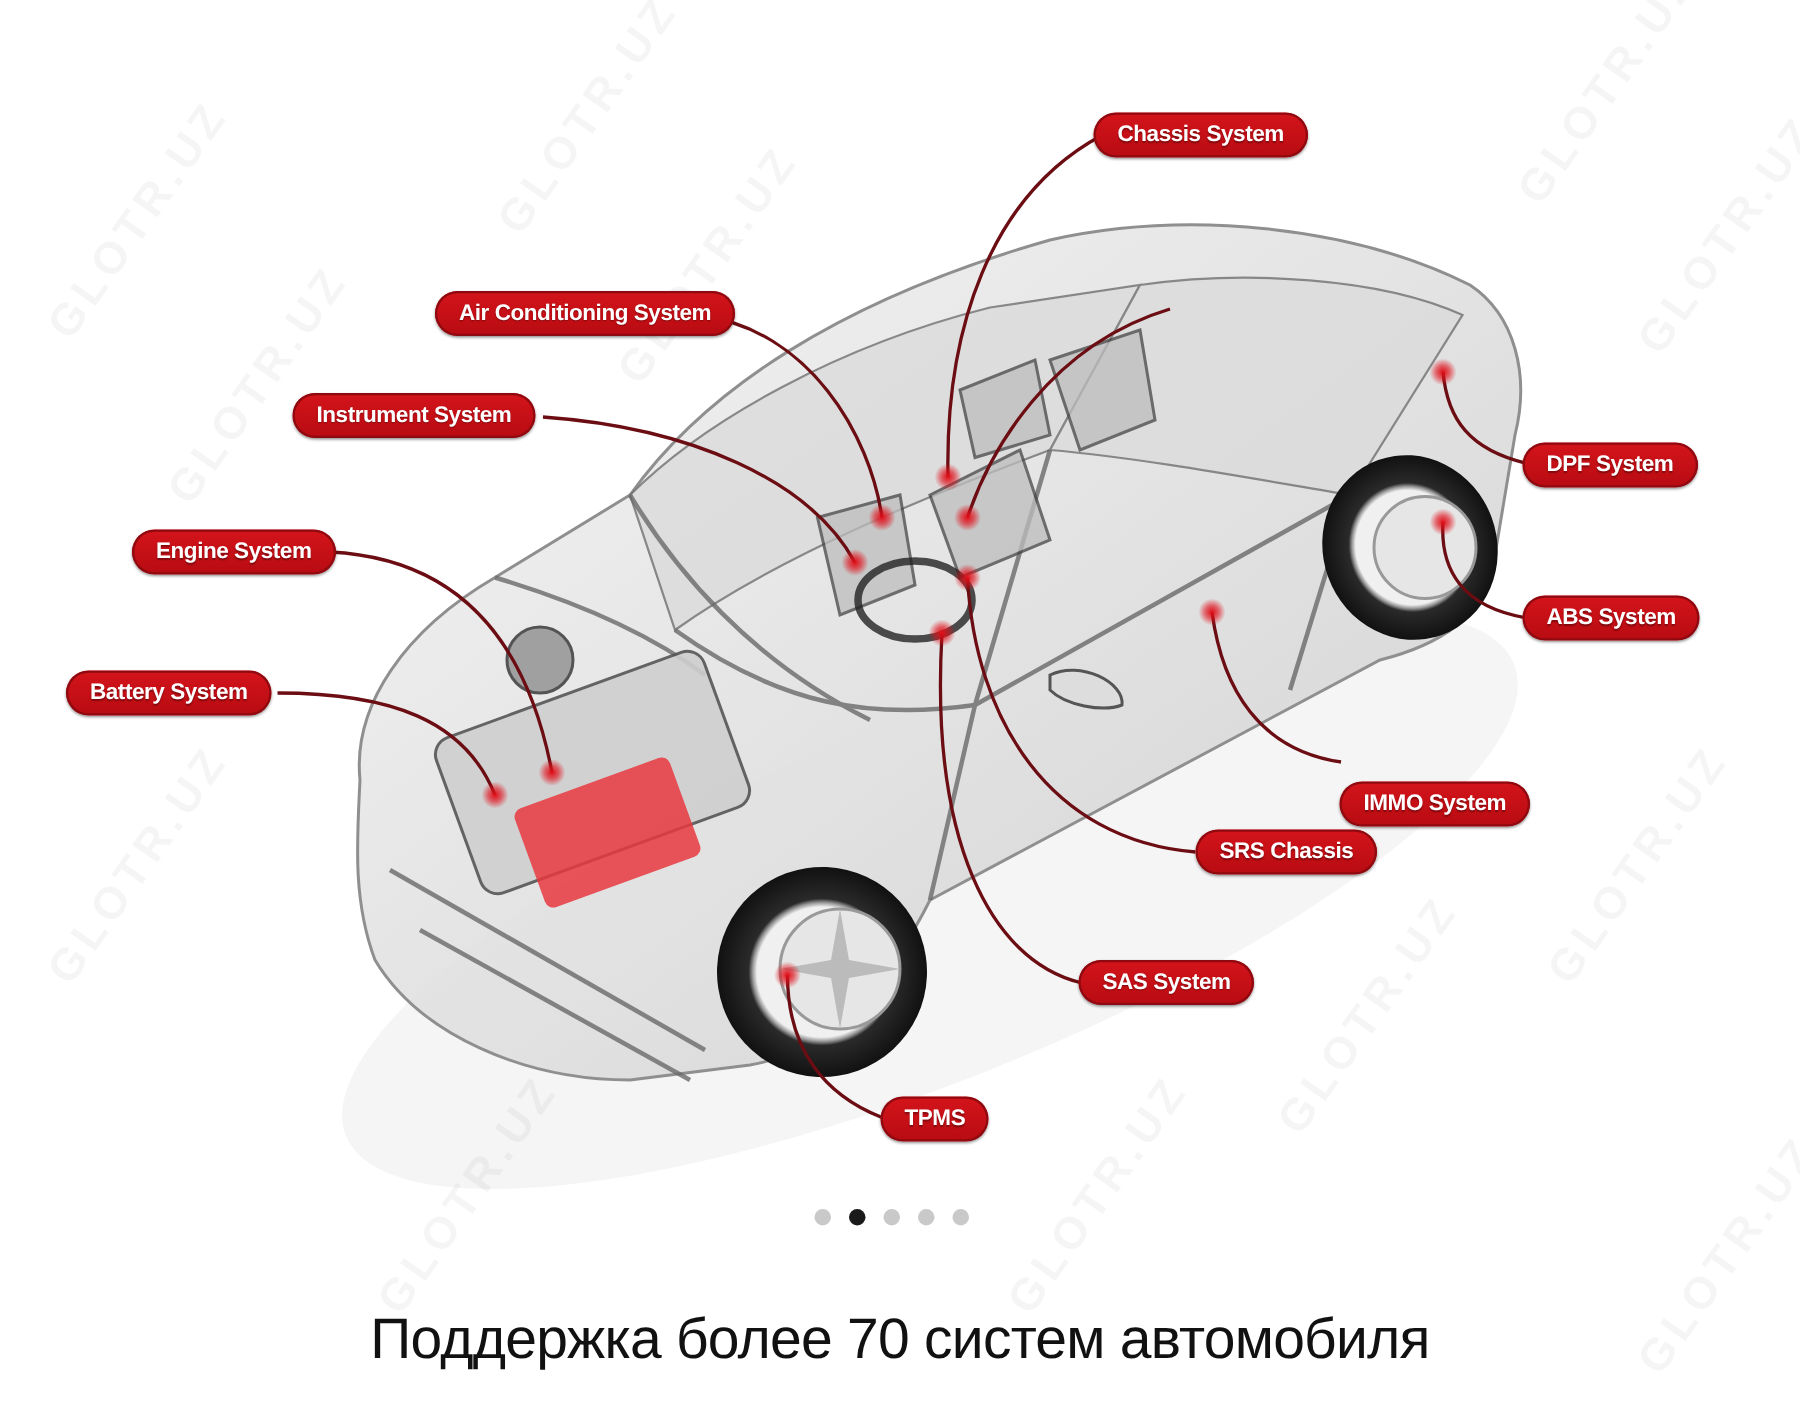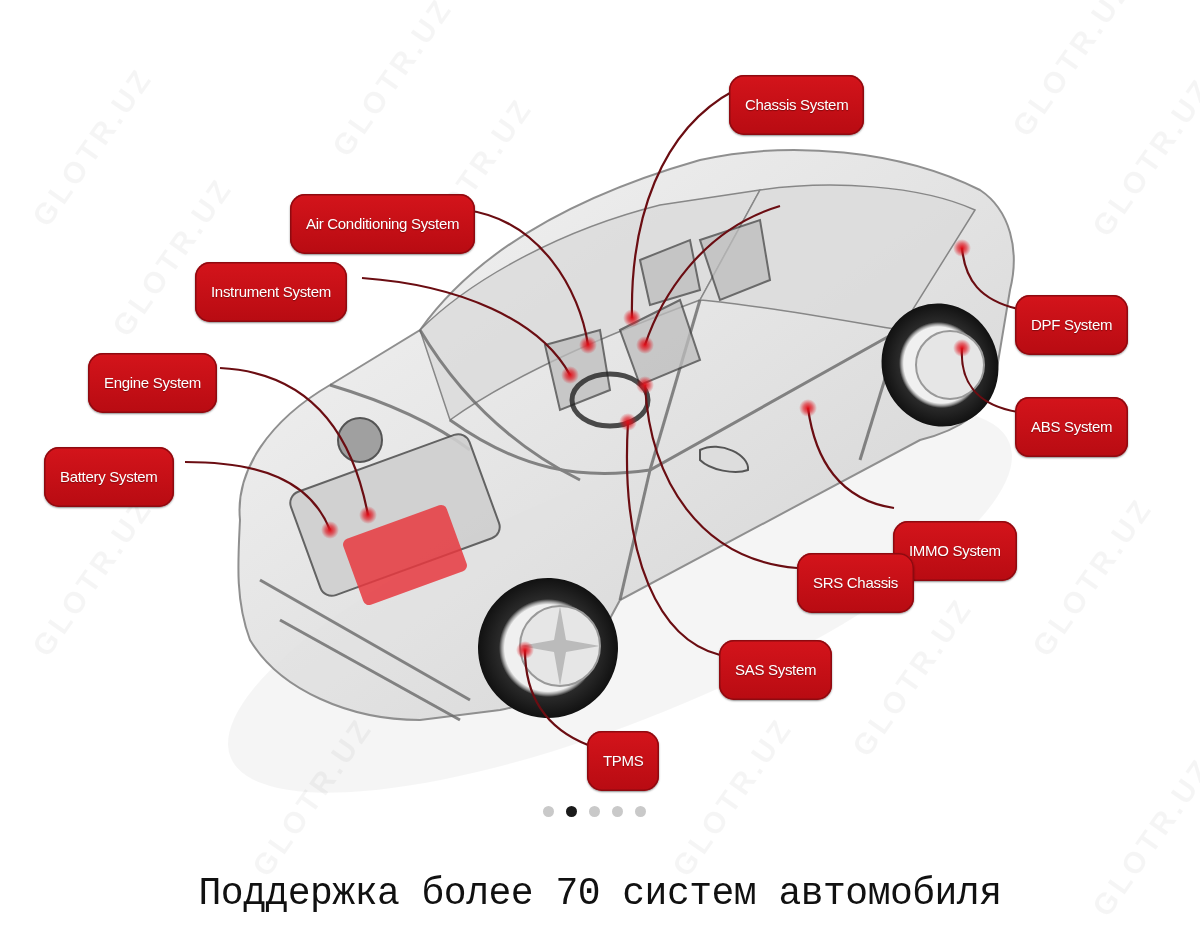--- a/index.html
+++ b/index.html
@@ -1,27 +1,27 @@
 <!DOCTYPE html>
 <html><head>
 <meta charset="utf-8">
 <style>
   html,body{margin:0;padding:0;background:#ffffff;}
   body{width:1200px;height:944px;position:relative;overflow:hidden;font-family:"Liberation Sans",sans-serif;}
   .stage{position:absolute;left:0;top:0;width:1200px;height:944px;}
   .wm{position:absolute;font-family:"Liberation Sans",sans-serif;font-weight:bold;font-size:30px;color:#000;opacity:0.035;transform:rotate(-55deg);letter-spacing:4px;white-space:nowrap;}
   svg.car{position:absolute;left:0;top:0;}
-  .pill{position:absolute;height:30px;line-height:30px;padding:15px 16px;border-radius:15px;
-        background:linear-gradient(#d4141b,#b80b12);color:#fff;font-weight:normal;font-size:15px;
+  .pill{position:absolute;height:30px;line-height:30px;padding:0 16px;border-radius:15px;
+        background:linear-gradient(#d4141b,#b80b12);color:#fff;font-weight:bold;font-size:15px;
         box-shadow:0 1px 2px rgba(0,0,0,0.45), inset 0 0 0 1.5px #8e0a10;white-space:nowrap;
         letter-spacing:-0.3px;text-shadow:0 1px 1px rgba(0,0,0,0.35);}
   .dots{position:absolute;left:543px;top:806px;display:flex;gap:12px;}
   .dot{width:11px;height:11px;border-radius:50%;background:#c9c9c9;}
   .dot.active{background:#1a1a1a;}
-  .caption{position:absolute;left:0;top:872px;width:1200px;text-align:center;font-family:Liberation Mono, monospace;font-size:38px;color:#111;letter-spacing:-0.5px;}
+  .caption{position:absolute;left:0;top:872px;width:1200px;text-align:center;font-family:Liberation Sans, sans-serif;font-size:38px;color:#111;letter-spacing:-0.5px;}
 </style>
 </head>
 <body>
 
 <div class="stage">
 
   <div class="wm" style="left:0px;top:130px;">GLOTR.UZ</div>
   <div class="wm" style="left:80px;top:240px;">GLOTR.UZ</div>
   <div class="wm" style="left:300px;top:60px;">GLOTR.UZ</div>
   <div class="wm" style="left:380px;top:160px;">GLOTR.UZ</div>
@@ -131,21 +131,21 @@
       <circle cx="808" cy="408" r="9" fill="url(#glow)"></circle>
       <circle cx="525" cy="650" r="9" fill="url(#glow)"></circle>
     </g>
   </svg>
 
   <div class="pill" style="left:729px;top:75px;">Chassis System</div>
   <div class="pill" style="left:258px;top:194px;margin-left:32px;">Air Conditioning System</div>
   <div class="pill" style="left:195px;top:262px;">Instrument System</div>
   <div class="pill" style="left:1015px;top:295px;">DPF System</div>
   <div class="pill" style="left:88px;top:353px;">Engine System</div>
-  <div class="pill" style="left:1015px;top:397px;border-radius:14px;">ABS System</div>
+  <div class="pill" style="left:1015px;top:397px;">ABS System</div>
   <div class="pill" style="left:44px;top:447px;">Battery System</div>
   <div class="pill" style="left:893px;top:493px;margin-top:28px;">IMMO System</div>
   <div class="pill" style="left:797px;top:553px;">SRS Chassis</div>
   <div class="pill" style="left:719px;top:640px;">SAS System</div>
   <div class="pill" style="left:587px;top:731px;">TPMS</div>
 
   <div class="dots">
     <div class="dot"></div>
     <div class="dot active"></div>
     <div class="dot"></div>

